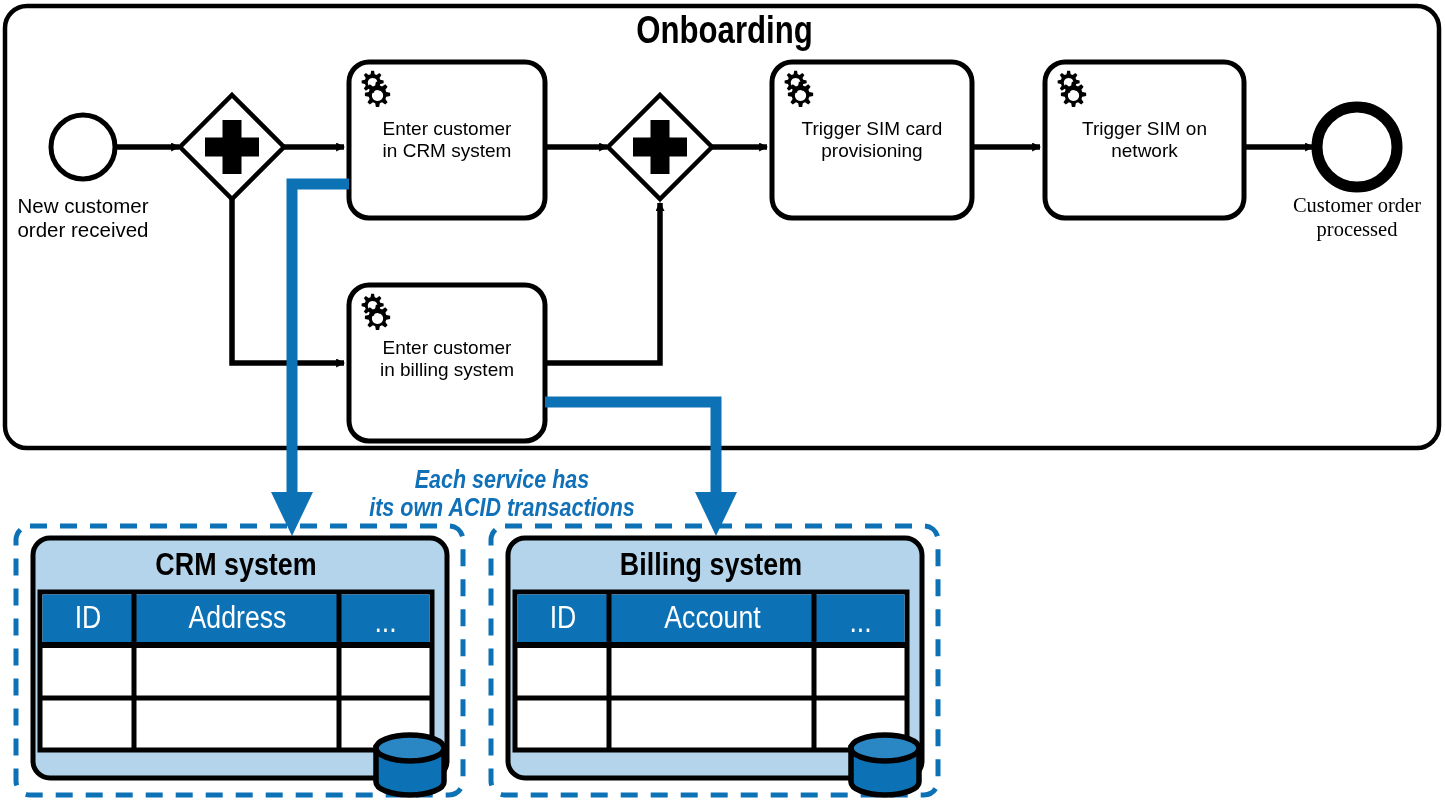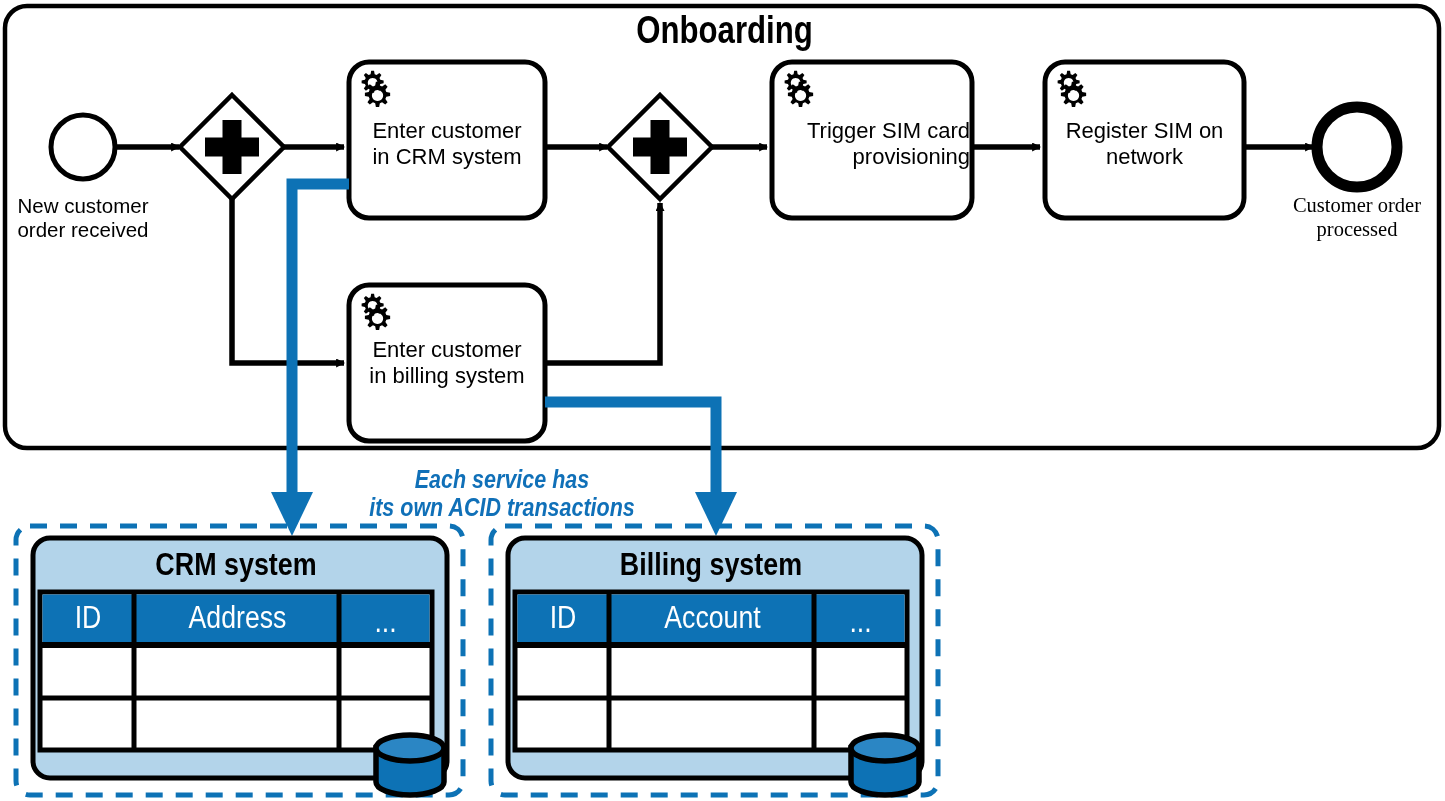--- a/index.html
+++ b/index.html
@@ -33,21 +33,21 @@
     pointer-events: none;
   }
   .pool-title {
     font-size: 38px;
     font-weight: 700;
     font-family: "Liberation Sans Narrow", "Liberation Sans", sans-serif;
     transform: scaleX(0.82);
     transform-origin: center top;
   }
   .task-label {
-    font-size: 22px;
+    font-size: 19px;
     font-weight: 400;
   }
   .event-label {
     font-size: 20.5px;
     font-weight: 400;
   }
   .annot {
     font-size: 25px;
     font-style: italic;
     font-weight: 700;
@@ -234,24 +234,24 @@
 
   <div class="txt event-label" style="left:1268px; top:194px; width:178px;font-family:Liberation Serif, serif;">Customer order
 processed</div>
 
   <div class="txt task-label" style="left:350px; top:118px; width:194px;">Enter customer
 in CRM system</div>
 
   <div class="txt task-label" style="left:350px; top:337px; width:194px;">Enter customer
 in billing system</div>
 
-  <div class="txt task-label" style="left:774px; top:118px; width:196px;text-align:right;">Trigger SIM card
+  <div class="txt task-label" style="left:774px; top:118px; width:196px;">Trigger SIM card
 provisioning</div>
 
-  <div class="txt task-label" style="left:1047px; top:118px; width:195px;">Register SIM on
+  <div class="txt task-label" style="left:1047px; top:118px; width:195px;">Trigger SIM on
 network</div>
 
   <div class="txt annot" style="left:337px; top:466px; width:330px;">Each service has
 its own ACID transactions</div>
 
   <div class="txt sys-title" style="left:40px; top:546px; width:392px;">CRM system</div>
   <div class="txt col-head" style="left:42px; top:600px; width:92px;">ID</div>
   <div class="txt col-head" style="left:136px; top:600px; width:203px;">Address</div>
   <div class="txt col-head" style="left:341px; top:604px; width:89px;">...</div>
 

